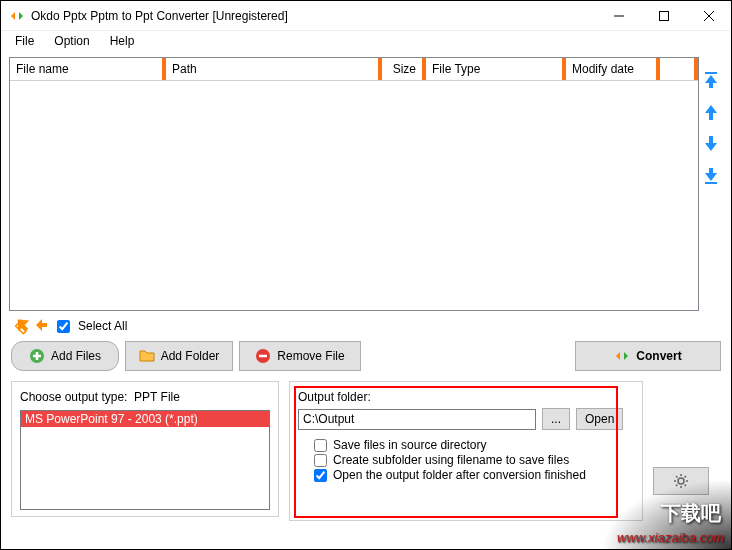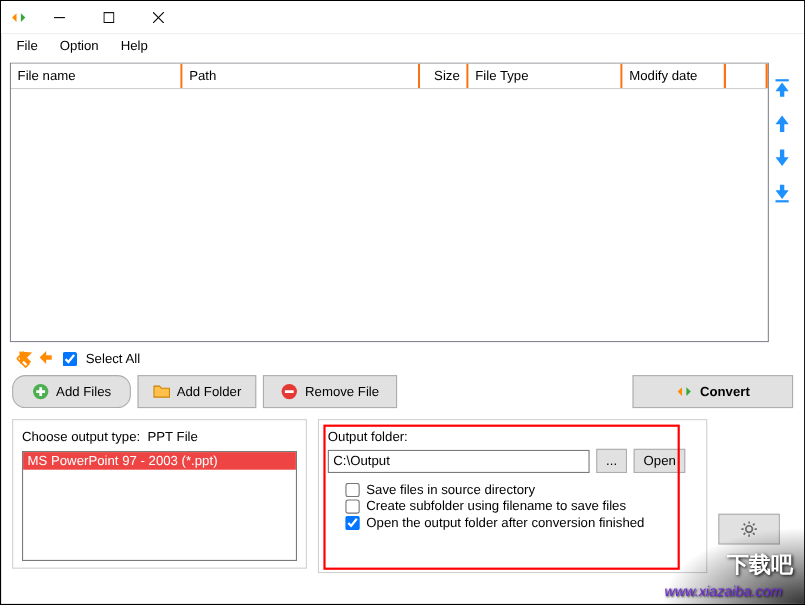--- a/index.html
+++ b/index.html
@@ -11,21 +11,21 @@
 .titlebar .winbtn { width: 45px; height: 29px; display: flex; align-items: center; justify-content: center; cursor: pointer; }
 
 .menubar { height: 20px; display: flex; align-items: center; padding-left: 6px; gap: 4px; }
 .menubar .menuitem { padding: 2px 8px; cursor: pointer; }
 
 .content { padding: 6px 8px 0 8px; }
 
 .listarea { display: flex; }
 .listtable { flex: 1; border: 1px solid #828790; background: #fff; height: 254px; }
 .listheader { display: flex; background: #fff; border-bottom: 1px solid #d0d0d0; }
-.listheader .col { padding: 4px 6px; border-right: 2px solid #f97316; text-align: left; background: #fff; }
+.listheader .col { padding: 4px 6px; border-right: 4px solid #f97316; text-align: left; background: #fff; }
 .col-fn { width: 156px; }
 .col-path { width: 216px; }
 .col-size { width: 44px; text-align: right !important; }
 .col-ft { width: 140px; }
 .col-md { width: 94px; }
 .col-last { flex: 1; }
 
 .arrowcol { width: 24px; display: flex; flex-direction: column; align-items: center; padding-top: 14px; gap: 14px; }
 .arrowbtn { width: 16px; height: 18px; cursor: pointer; }
 
@@ -56,32 +56,33 @@
 .of-label { margin-bottom: 4px; }
 .of-row { display: flex; align-items: center; gap: 6px; margin-bottom: 8px; }
 .of-input { flex: 1; border: 1px solid #7a7a7a; padding: 2px 4px; height: 21px; background: #fff; max-width: 238px; }
 .smallbtn { border: 1px solid #adadad; background: #e1e1e1; padding: 2px 8px; height: 22px; cursor: pointer; }
 .chk-row { display: flex; align-items: center; gap: 6px; margin: 1px 0; padding-left: 16px; }
 .chk { width: 13px; height: 13px; }
 
 .rightcol { width: 68px; display: flex; flex-direction: column; justify-content: flex-end; padding-bottom: 26px; }
 
 .watermark { position: absolute; right: 0; bottom: 0; width: 120px; height: 60px; pointer-events: none; }
-.wm-text { position: absolute; right: 20px; bottom: 4px; color: #6d28d9; font-size: 13px; font-style: italic; text-shadow: 1px 1px 2px #000; }
+.wm-text { position: absolute; right: 7px; bottom: 4px; color: #b91c1c; font-size: 13px; font-style: italic; text-shadow: 1px 1px 2px #000; }
 .wm-cn { position: absolute; right: 10px; bottom: 22px; color: #fff; font-size: 20px; font-weight: bold; text-shadow: 1px 1px 3px #000; }
 .wm-bg { position: absolute; right: 0; bottom: 0; width: 130px; height: 70px; background: radial-gradient(ellipse at bottom right, rgba(0,0,0,0.8), rgba(0,0,0,0) 70%); }
 </style>
 </head>
 <body>
 
 <div class="titlebar">
   <svg class="appicon" viewBox="0 0 16 16">
       <path d="M2 8 L6 4 L6 12 Z" fill="#ff8c00"></path>
       <path d="M14 8 L10 4 L10 12 Z" fill="#38a838"></path>
     </svg>
+  <span class="title">Okdo Pptx Pptm to Ppt Converter [Unregistered]</span>
   <div class="winbtn">
       <svg width="10" height="10">
         <line x1="0" y1="5" x2="10" y2="5" stroke="#000"></line>
       </svg>
     </div>
   <div class="winbtn">
       <svg width="10" height="10">
         <rect x="0.5" y="0.5" width="9" height="9" fill="none" stroke="#000"></rect>
       </svg>
     </div>

